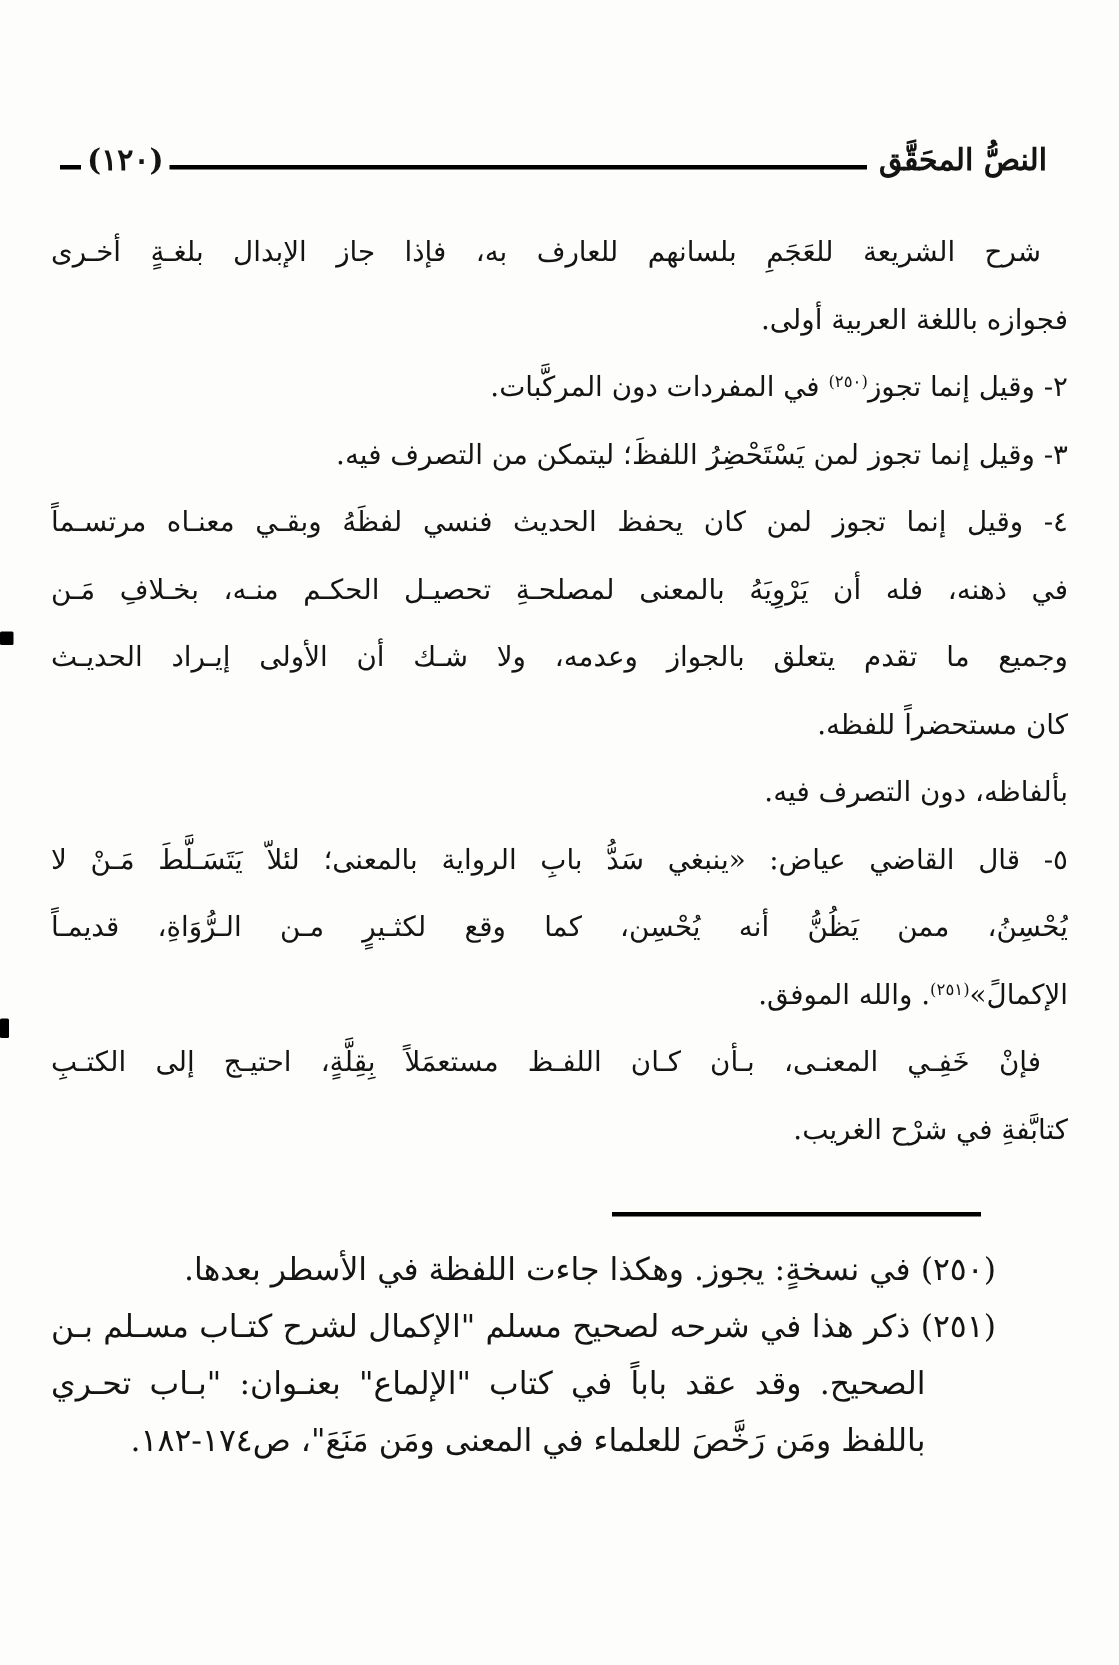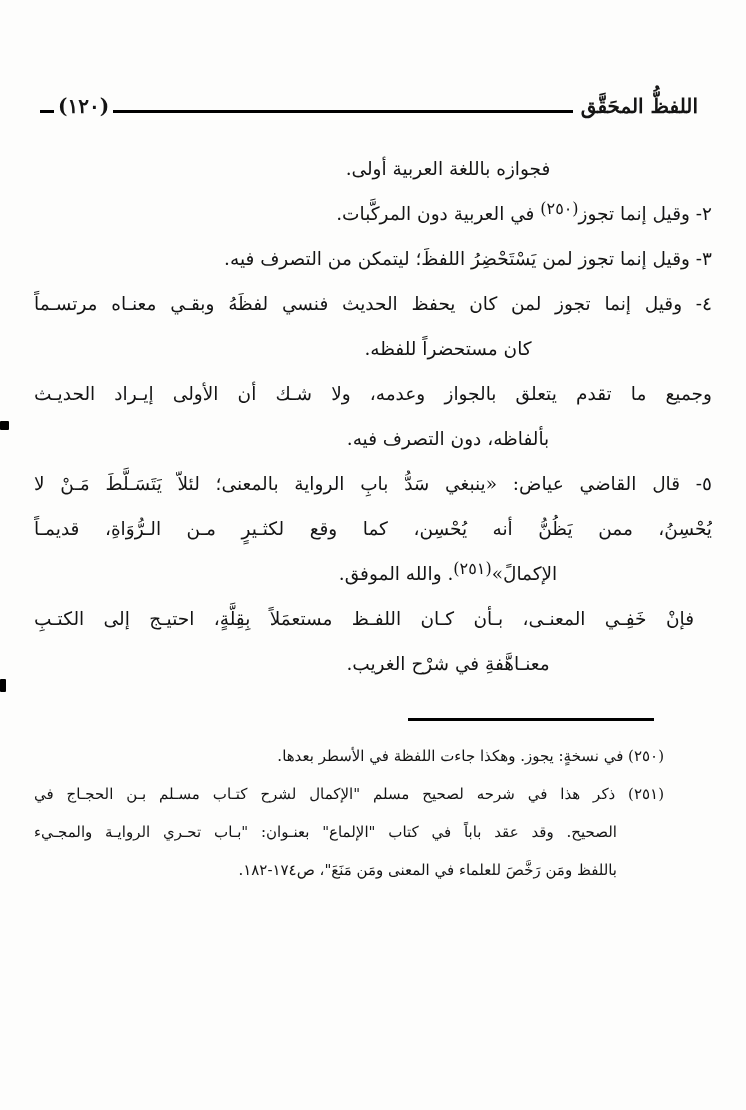--- a/index.html
+++ b/index.html
@@ -29,68 +29,70 @@
   
   .body-text { padding:0 34px; margin-top:20px; font-size:18.5px; }
   .line {
     height:45px; line-height:45px;
     overflow:hidden;
     text-align:right;
   }
   .ln-j  { text-align:justify; text-align-last:justify; -moz-text-align-last:justify; }
   .ln-ind { padding-right:18px; }
   .ln-r  { text-align:right; }
-  .ln-c  { text-align:center; padding-left:150px; }
+  .ln-c  { padding-left:150px; }
   .ln-h  { height:46px; line-height:46px; text-align:center; font-weight:bold; font-size:21px; }
   sup.fnref {
-    font-size:16px; line-height:0; vertical-align:6px;
+    font-size:11px; line-height:0; vertical-align:6px;
     letter-spacing:0.5px;
   }
 
   
   .fn-sep {
     width:246px; height:3px; background:#000;
     margin:32px 92px 16px auto;
   }
-  .footnotes { padding:0 34px; font-size:15px; }
+  .footnotes { padding:0 34px; font-size:21px; }
   .fn-line { height:38px; line-height:38px; overflow:hidden; text-align:right; }
   .fn-first { padding-right:48px; }
   .fn-cont  { padding-right:95px;text-align:right; }
   .fn-line.ln-j { text-align:justify; text-align-last:justify; -moz-text-align-last:justify; }
 
   
   .mark { position:absolute; background:#000; }
   .mark-1 { left:0; top:421px; width:9px;  height:9px;  border-radius:1px; }
   .mark-2 { left:0; top:679px; width:6px;  height:13px; border-radius:1px; }
 </style>
 </head>
 <body>
 
 <div class="page">
 
   <div class="header">
-    <span class="h-text">اللفظُّ المحَقَّق</span>
+    <span class="h-text">النصُّ المحَقَّق</span>
     <span class="h-rule h-rule-long"></span>
     <span class="h-num">(١٢٠)</span>
     <span class="h-rule h-rule-short"></span>
   </div>
 
   <div class="body-text" id="body-lines">
+      <div class="line ln-j ln-ind"><span>شرح الشريعة للعَجَمِ بلسانهم للعارف به، فإذا جاز الإبدال بلغـةٍ أخـرى</span></div>
       <div class="line ln-c"><span>فجوازه باللغة العربية أولى.</span></div>
-      <div class="line ln-r"><span>٢- وقيل إنما تجوز</span><sup class="fnref">(٢٥٠)</sup><span> في العربية دون المركَّبات.</span></div>
+      <div class="line ln-r"><span>٢- وقيل إنما تجوز</span><sup class="fnref">(٢٥٠)</sup><span> في المفردات دون المركَّبات.</span></div>
       <div class="line ln-r"><span>٣- وقيل إنما تجوز لمن يَسْتَحْضِرُ اللفظَ؛ ليتمكن من التصرف فيه.</span></div>
       <div class="line ln-j"><span>٤- وقيل إنما تجوز لمن كان يحفظ الحديث فنسي لفظَهُ وبقـي معنـاه مرتسـماً</span></div>
+      <div class="line ln-j"><span>في ذهنه، فله أن يَرْوِيَهُ بالمعنى لمصلحـةِ تحصيـل الحكـم منـه، بخـلافِ مَـن</span></div>
+      <div class="line ln-j"><span>وجميع ما تقدم يتعلق بالجواز وعدمه، ولا شـك أن الأولى إيـراد الحديـث</span></div>
       <div class="line ln-c"><span>كان مستحضراً للفظه.</span></div>
-      <div class="line ln-j"><span>وجميع ما تقدم يتعلق بالجواز وعدمه، ولا شـك أن الأولى إيـراد الحديـث</span></div>
       <div class="line ln-c"><span>بألفاظه، دون التصرف فيه.</span></div>
       <div class="line ln-j"><span>٥- قال القاضي عياض: «ينبغي سَدُّ بابِ الرواية بالمعنى؛ لئلاّ يَتَسَـلَّطَ مَـنْ لا</span></div>
       <div class="line ln-j"><span>يُحْسِنُ، ممن يَظُنُّ أنه يُحْسِن، كما وقع لكثـيرٍ مـن الـرُّوَاةِ، قديمـاً</span></div>
       <div class="line ln-c"><span>الإكمالً»</span><sup class="fnref">(٢٥١)</sup><span>. والله الموفق.</span></div>
       <div class="line ln-j ln-ind"><span>فإنْ خَفِـي المعنـى، بـأن كـان اللفـظ مستعمَلاً بِقِلَّةٍ، احتيـج إلى الكتـبِ</span></div>
-      <div class="line ln-c"><span>معنـاهَّفةِ في شرْح الغريب.</span></div>
+      <div class="line ln-c"><span>كتابَّفةِ في شرْح الغريب.</span></div>
     </div>
 
   <div class="fn-sep"></div>
 
   <div class="footnotes" id="footnote-lines">
       <div class="fn-line ln-r fn-first"><span>(٢٥٠) في نسخةٍ: يجوز. وهكذا جاءت اللفظة في الأسطر بعدها.</span></div>
       <div class="fn-line ln-j fn-first"><span>(٢٥١) ذكر هذا في شرحه لصحيح مسلم "الإكمال لشرح كتـاب مسـلم بـن الحجـاج في</span></div>
       <div class="fn-line ln-j fn-cont"><span>الصحيح. وقد عقد باباً في كتاب "الإلماع" بعنـوان: "بـاب تحـري الروايـة والمجـيء</span></div>
       <div class="fn-line ln-r fn-cont"><span>باللفظ ومَن رَخَّصَ للعلماء في المعنى ومَن مَنَعَ"، ص١٧٤-١٨٢.</span></div>
     </div>

